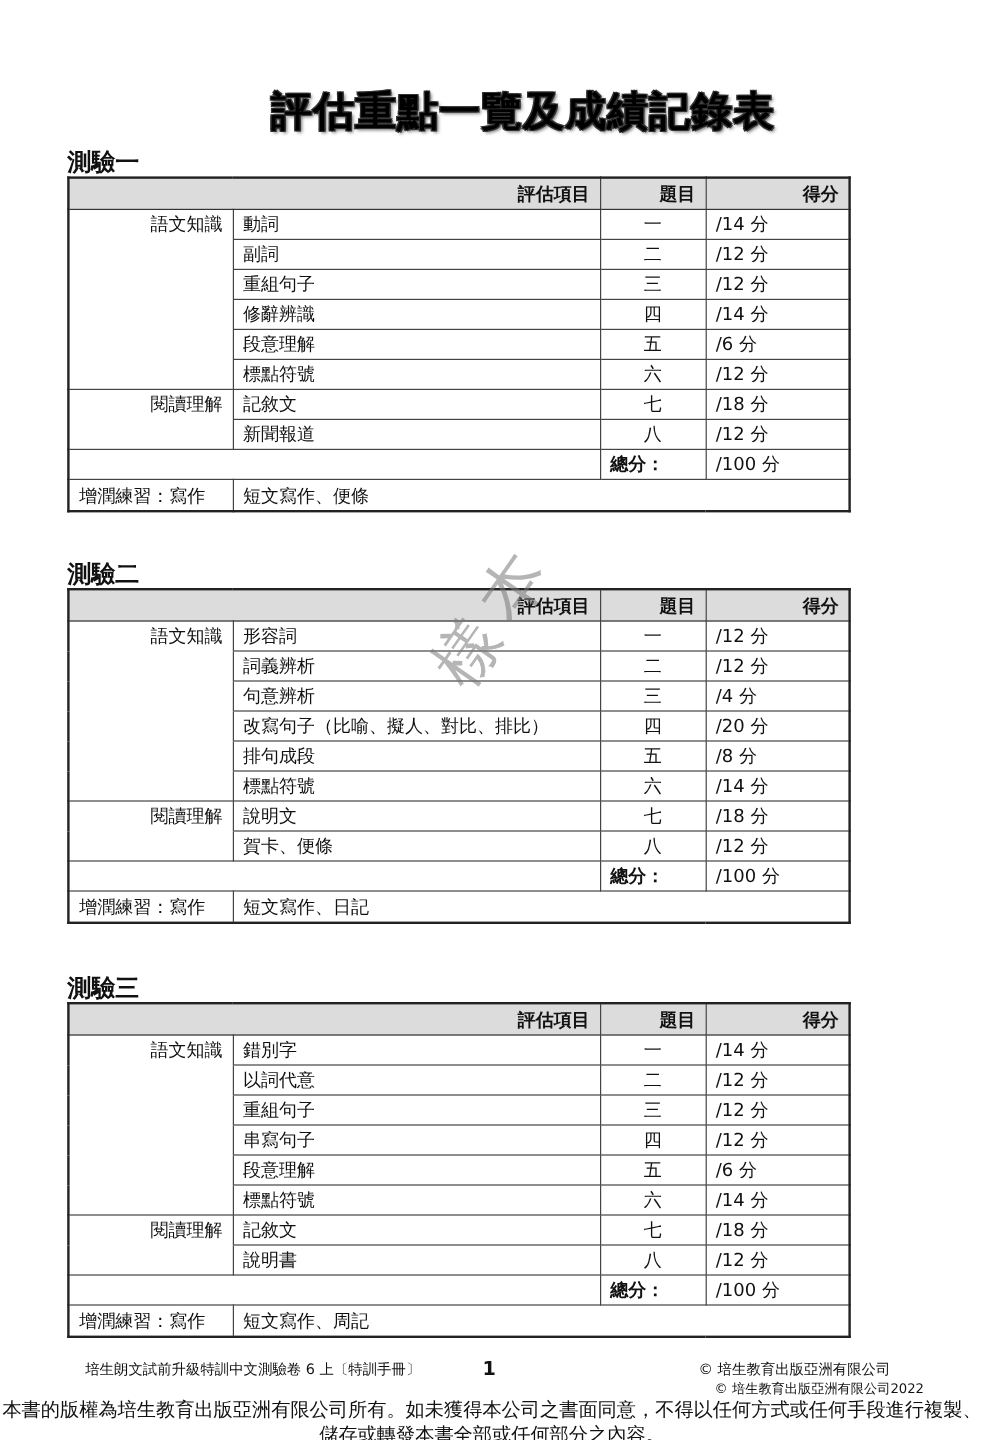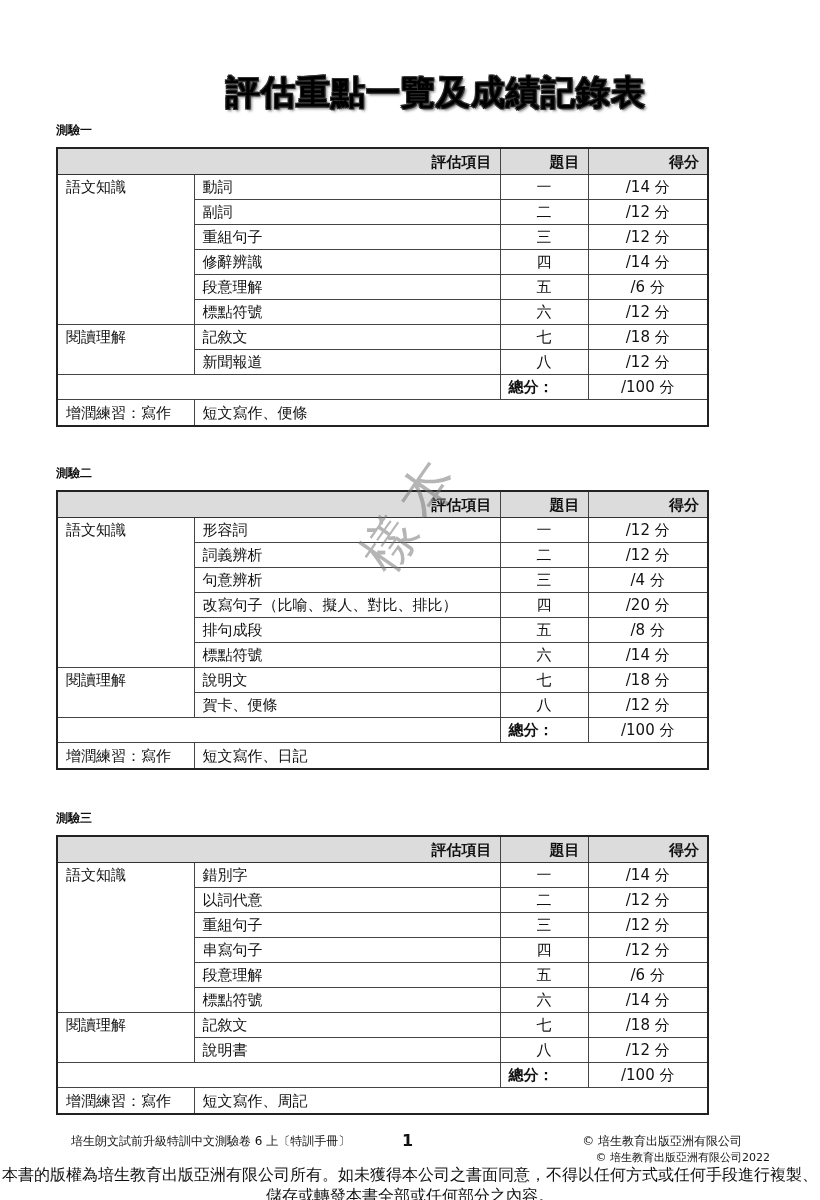--- a/index.html
+++ b/index.html
@@ -1,28 +1,28 @@
 <!DOCTYPE html>
 <html><head>
 <meta charset="utf-8">
 <style>
   html, body { margin:0; padding:0; background:#fff; }
   body { width:820px; height:1200px; position:relative; overflow:hidden;
          font-family:"DejaVu Sans", "Liberation Sans", sans-serif; color:#111; }
   .title { position:absolute; left:0; width:760px; top:70px; text-align:center;
            font-size:34px; letter-spacing:1px; color:#000000; font-weight:bold;
            text-shadow: 1px 1px 0 #333, -1px -1px 0 #333, 1px -1px 0 #333, -1px 1px 0 #333, 2px 2px 3px #666; padding-left:56px; }
-  .section-title { position:absolute; left:56px; font-size:12px; font-weight:bold; }
+  .section-title { position:absolute; left:56px; font-size:20px; font-weight:bold; }
   table.score { position:absolute; left:56px; width:651px; border-collapse:collapse;
                 border:2px solid #222; font-size:15px; table-layout:fixed; }
   table.score td, table.score th { border:1px solid #444; height:24px; padding:0 8px; line-height:24px; white-space:nowrap; }
   table.score th { background:#dcdcdc; font-weight:bold; text-align:right; height:25px; border-bottom:1.5px solid #333; }
-  td.cat { vertical-align:top; }
+  td.cat { vertical-align:top;text-align:right; }
   td.num { text-align:center; }
-  td.pts { text-align:center; padding-right:8px;margin-top:20px; }
+  td.pts { text-align:left; padding-right:8px;margin-top:20px; }
   td.total-label { text-align:left; font-weight:bold; }
   tr.ext td { height:25px; border-top:1.5px solid #333; }
   td.noinner { border-bottom:none !important; }
   td.notop { border-top:none !important; }
   .watermark { position:absolute; left:345px; top:545px; font-size:54px; color:rgba(120,120,120,0.55);
                transform:rotate(-55deg); transform-origin:left top; letter-spacing:12px; font-weight:normal; }
   .footer1 { position:absolute; top:1133px; font-size:12px; }
   .footer-left { left:52px;margin-left:19px; }
   .footer-page { left:402px; font-size:16px; font-weight:bold; top:1131px; }
   .footer-right { right:78px; }

